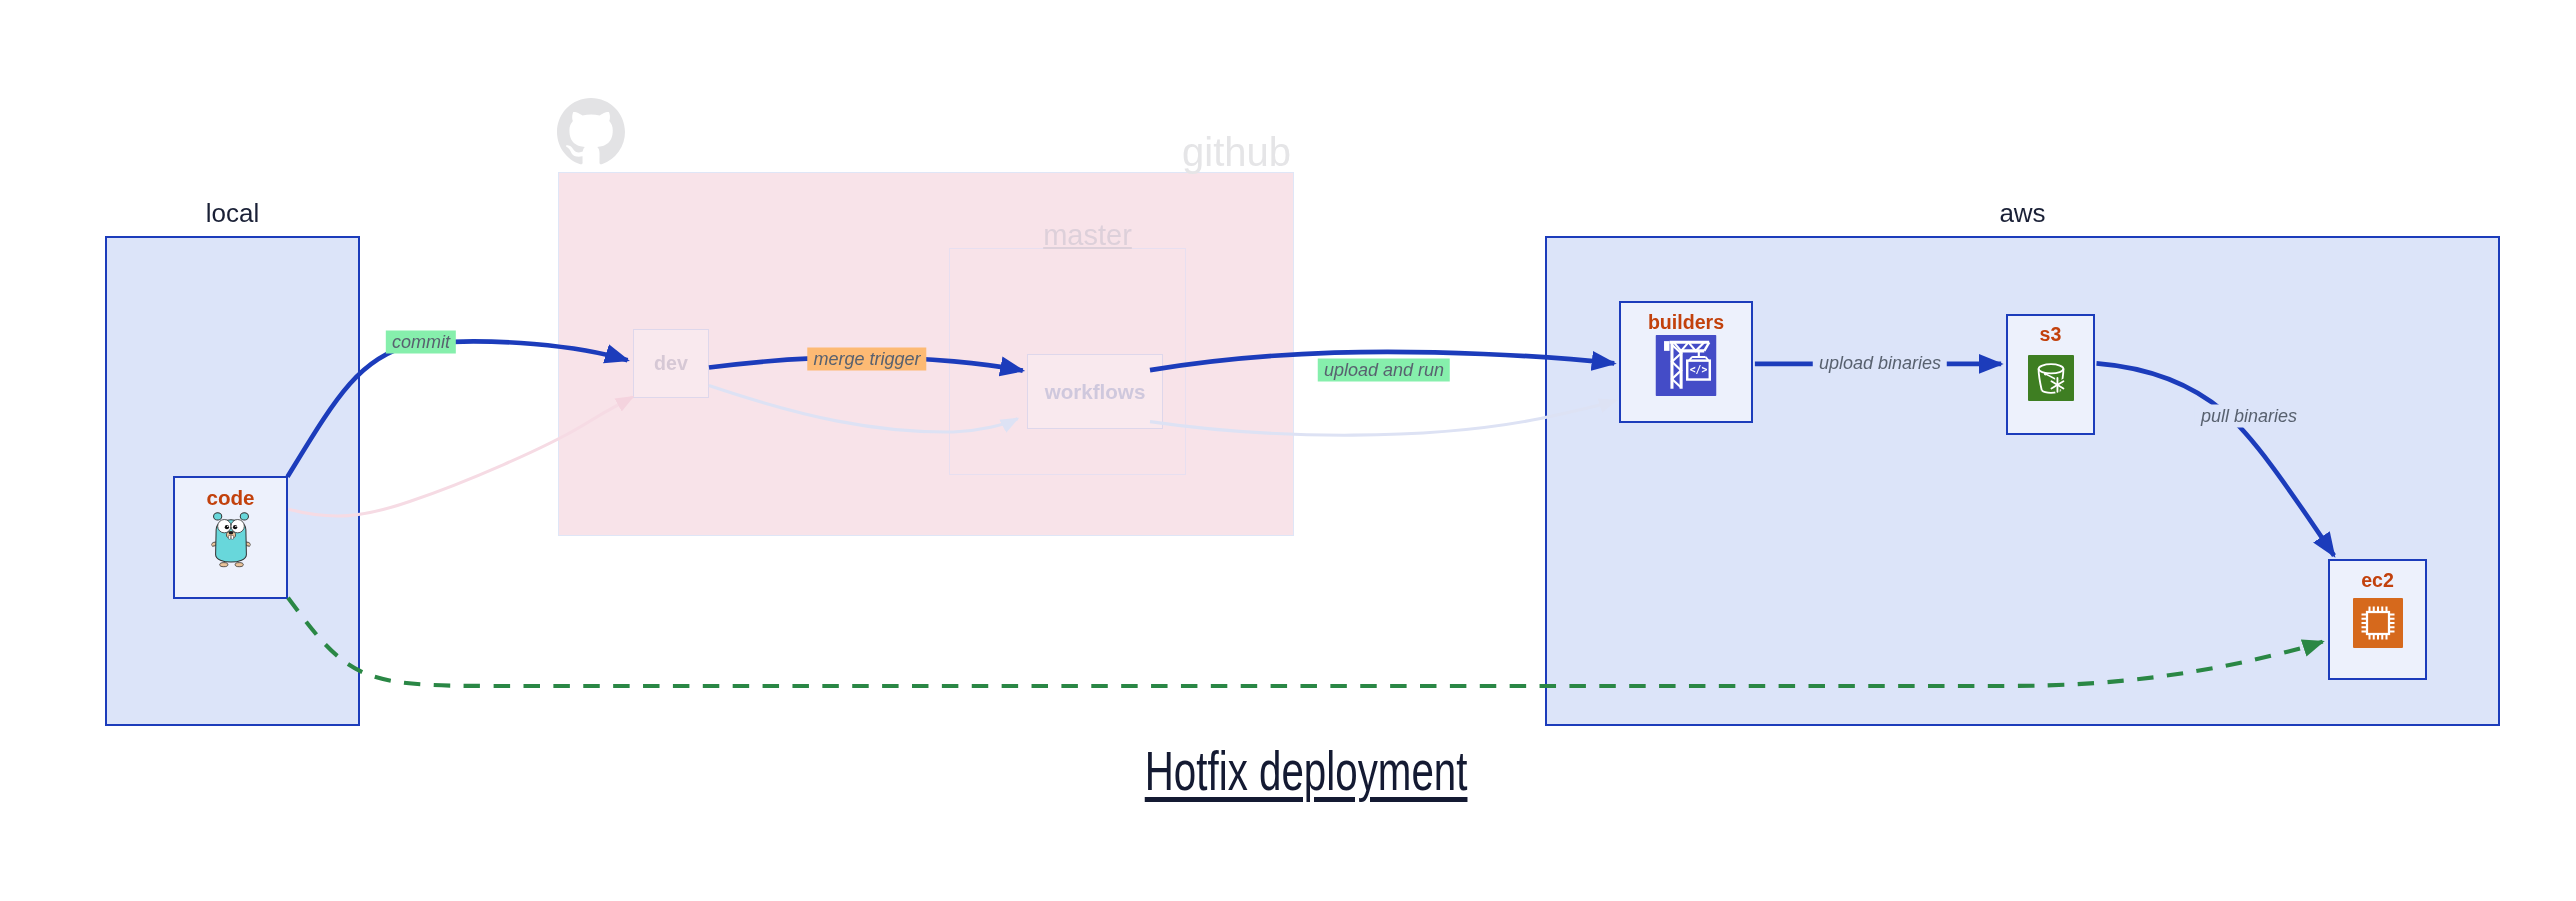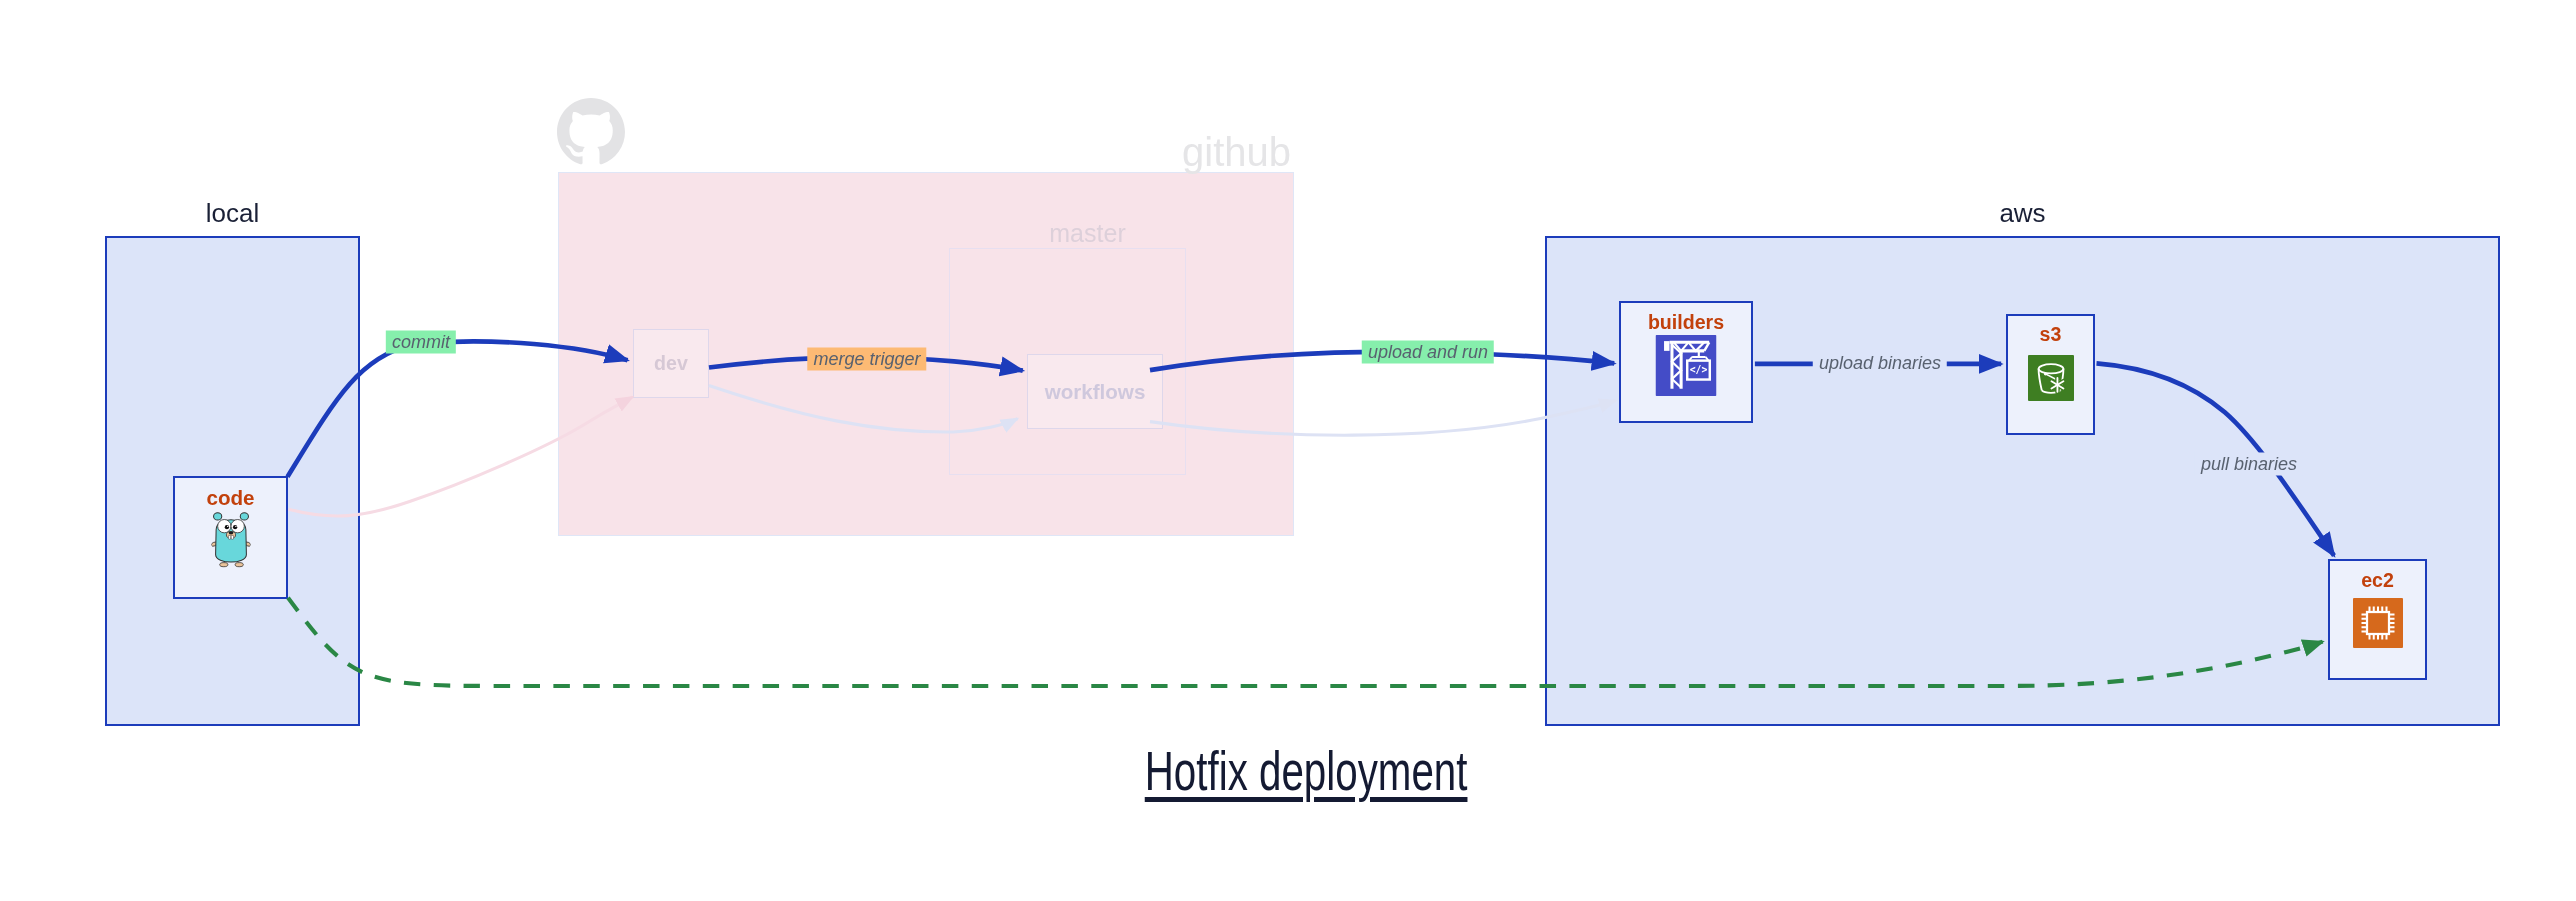--- a/index.html
+++ b/index.html
@@ -8,21 +8,21 @@
   .abs{position:absolute;box-sizing:border-box;}
 
   
   .region-box{border:2.6px solid #1c3cbb;background:#dce4f9;z-index:3;}
   .github-box{border:1.5px solid #dfe6f7;background:#f8e3e9;z-index:1;}
   .master-box{border:1.5px solid #e7dff0;background:transparent;z-index:2;}
 
   
   .region-label{font-size:26px;font-weight:500;color:#1a2036;text-align:center;z-index:4;}
   .github-label{font-size:40px;font-weight:400;color:#e5e5e7;text-align:right;z-index:4;}
-  .master-label{font-size:25px;font-weight:500;color:#ddd0da;text-align:center;z-index:4;}
+  .master-label{font-size:29px;font-weight:500;color:#ddd0da;text-align:center;z-index:4;text-decoration:underline;}
 
   
   .node{border:2.1px solid #1c3cbb;background:#edf1fc;z-index:5;}
   .node-label{position:absolute;left:0;right:0;text-align:center;
               font-weight:700;font-size:19.6px;color:#c2410c;}
   .faded-node{border:1.5px solid #ded7eb;background:#f9e9ee;z-index:5;
               display:flex;align-items:center;justify-content:center;}
   .faded-node .faded-label{font-weight:700;}
   .node-icon{position:absolute;left:50%;transform:translateX(-50%);}
   .icon-tile{border-radius:1px;display:block;}
@@ -201,20 +201,20 @@
   <path d="M 1376 713 C 1500 697 1600 692 1690 693 C 1800 694 1912 705 1985 719" fill="none" stroke="#1c3cbb" stroke-width="9" marker-end="url(#ah-blue)"></path>
   <path d="M 2232 718 C 2350 698 2470 688 2590 684 C 2780 679 2990 689 3133 705" fill="none" stroke="#1c3cbb" stroke-width="9" marker-end="url(#ah-blue)"></path>
   <path d="M 3406 706 L 3884 706" fill="none" stroke="#1c3cbb" stroke-width="9" marker-end="url(#ah-blue)"></path>
   <path d="M 4069 705 C 4180 714 4262 752 4318 800 C 4372 847 4432 932 4530 1078" fill="none" stroke="#1c3cbb" stroke-width="9" marker-end="url(#ah-blue)"></path>
 
   <path d="M 559 1160 C 615 1235 650 1282 712 1308 C 765 1328 830 1331 950 1331 L 3900 1331 C 4120 1331 4280 1303 4410 1272 C 4455 1261 4487 1252 4508 1245" fill="none" stroke="#2a8745" stroke-width="8" stroke-dasharray="32 26" marker-end="url(#ah-green)"></path>
 </svg>
 
 <div class="abs edge-label bg-white" style="left:421px;top:342px;">commit</div>
 <div class="abs edge-label bg-pink" style="left:867px;top:359px;">merge trigger</div>
-<div class="abs edge-label bg-white" style="left:1384px;top:352px;margin-left:44px;">upload and run</div>
+<div class="abs edge-label bg-white" style="left:1384px;top:370px;">upload and run</div>
 <div class="abs edge-label bg-blue" style="left:1880px;top:363px;">upload binaries</div>
-<div class="abs edge-label bg-blue" style="left:2249px;top:416px;margin-top:48px;">pull binaries</div>
+<div class="abs edge-label bg-blue" style="left:2249px;top:416px;">pull binaries</div>
 
 <div class="abs diagram-title" style="left:1049px;top:738px;width:515px;">
   <span>Hotfix deployment</span>
 </div>
 
 
 </body></html>

